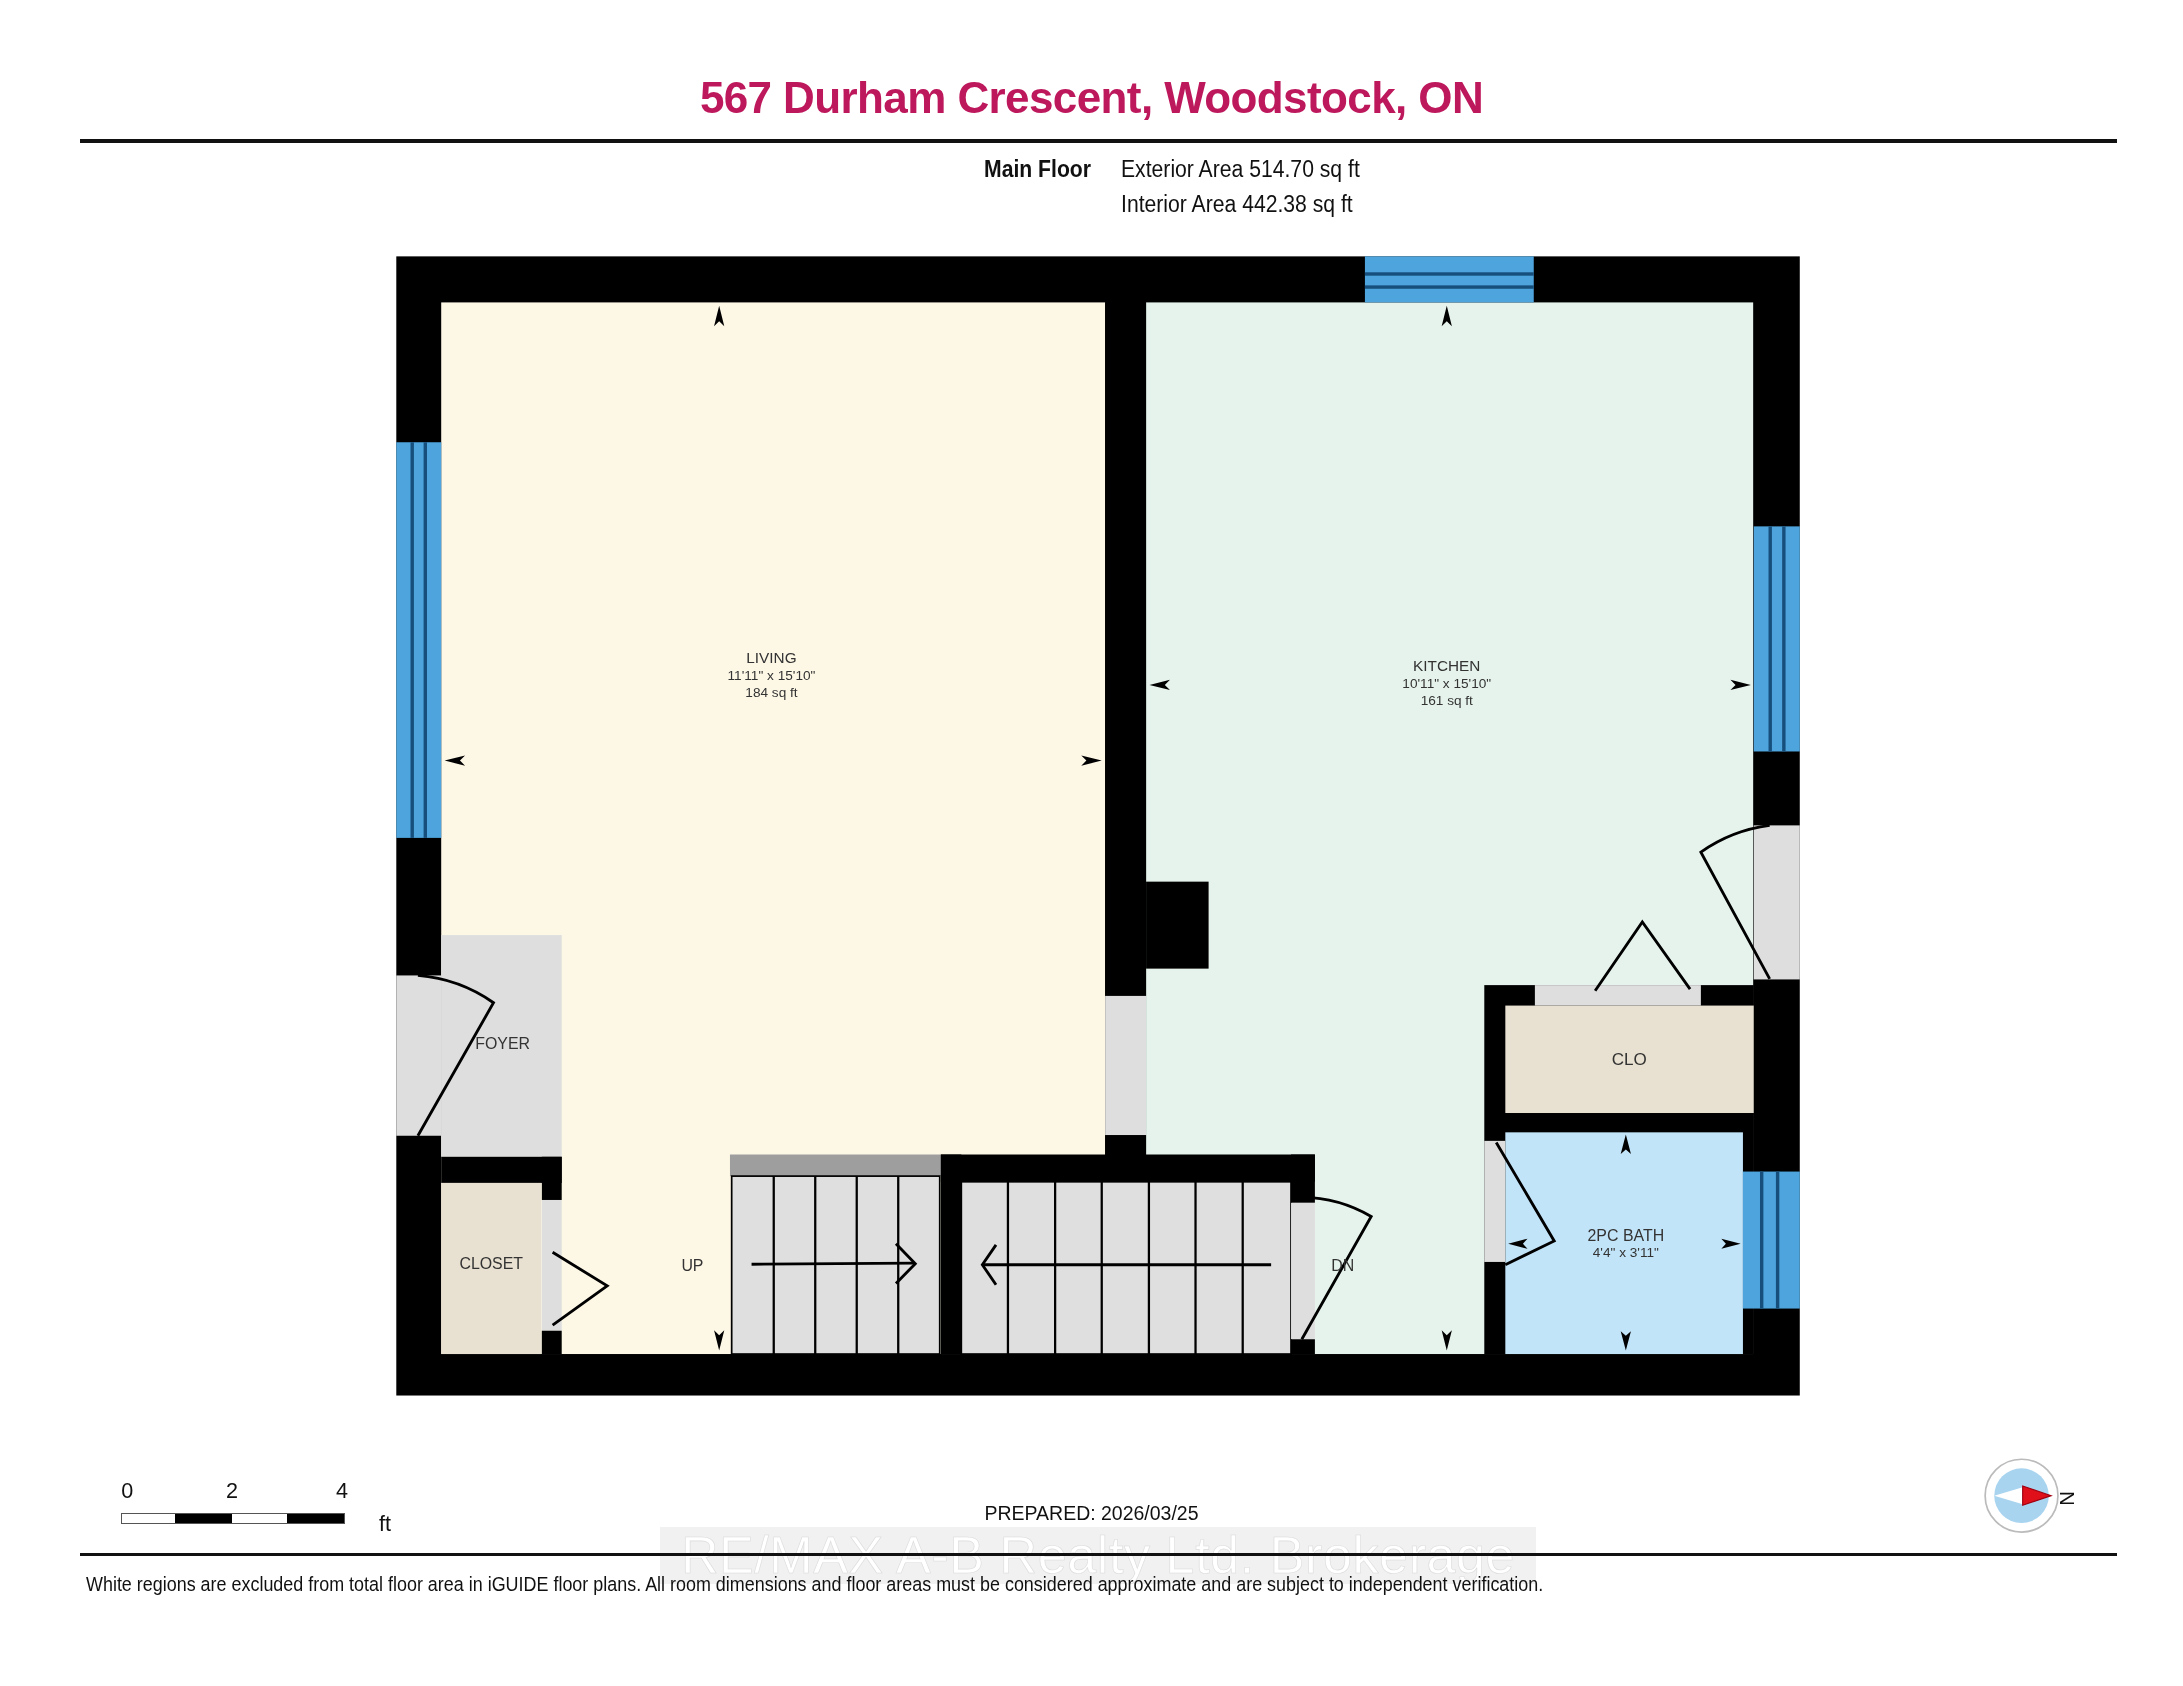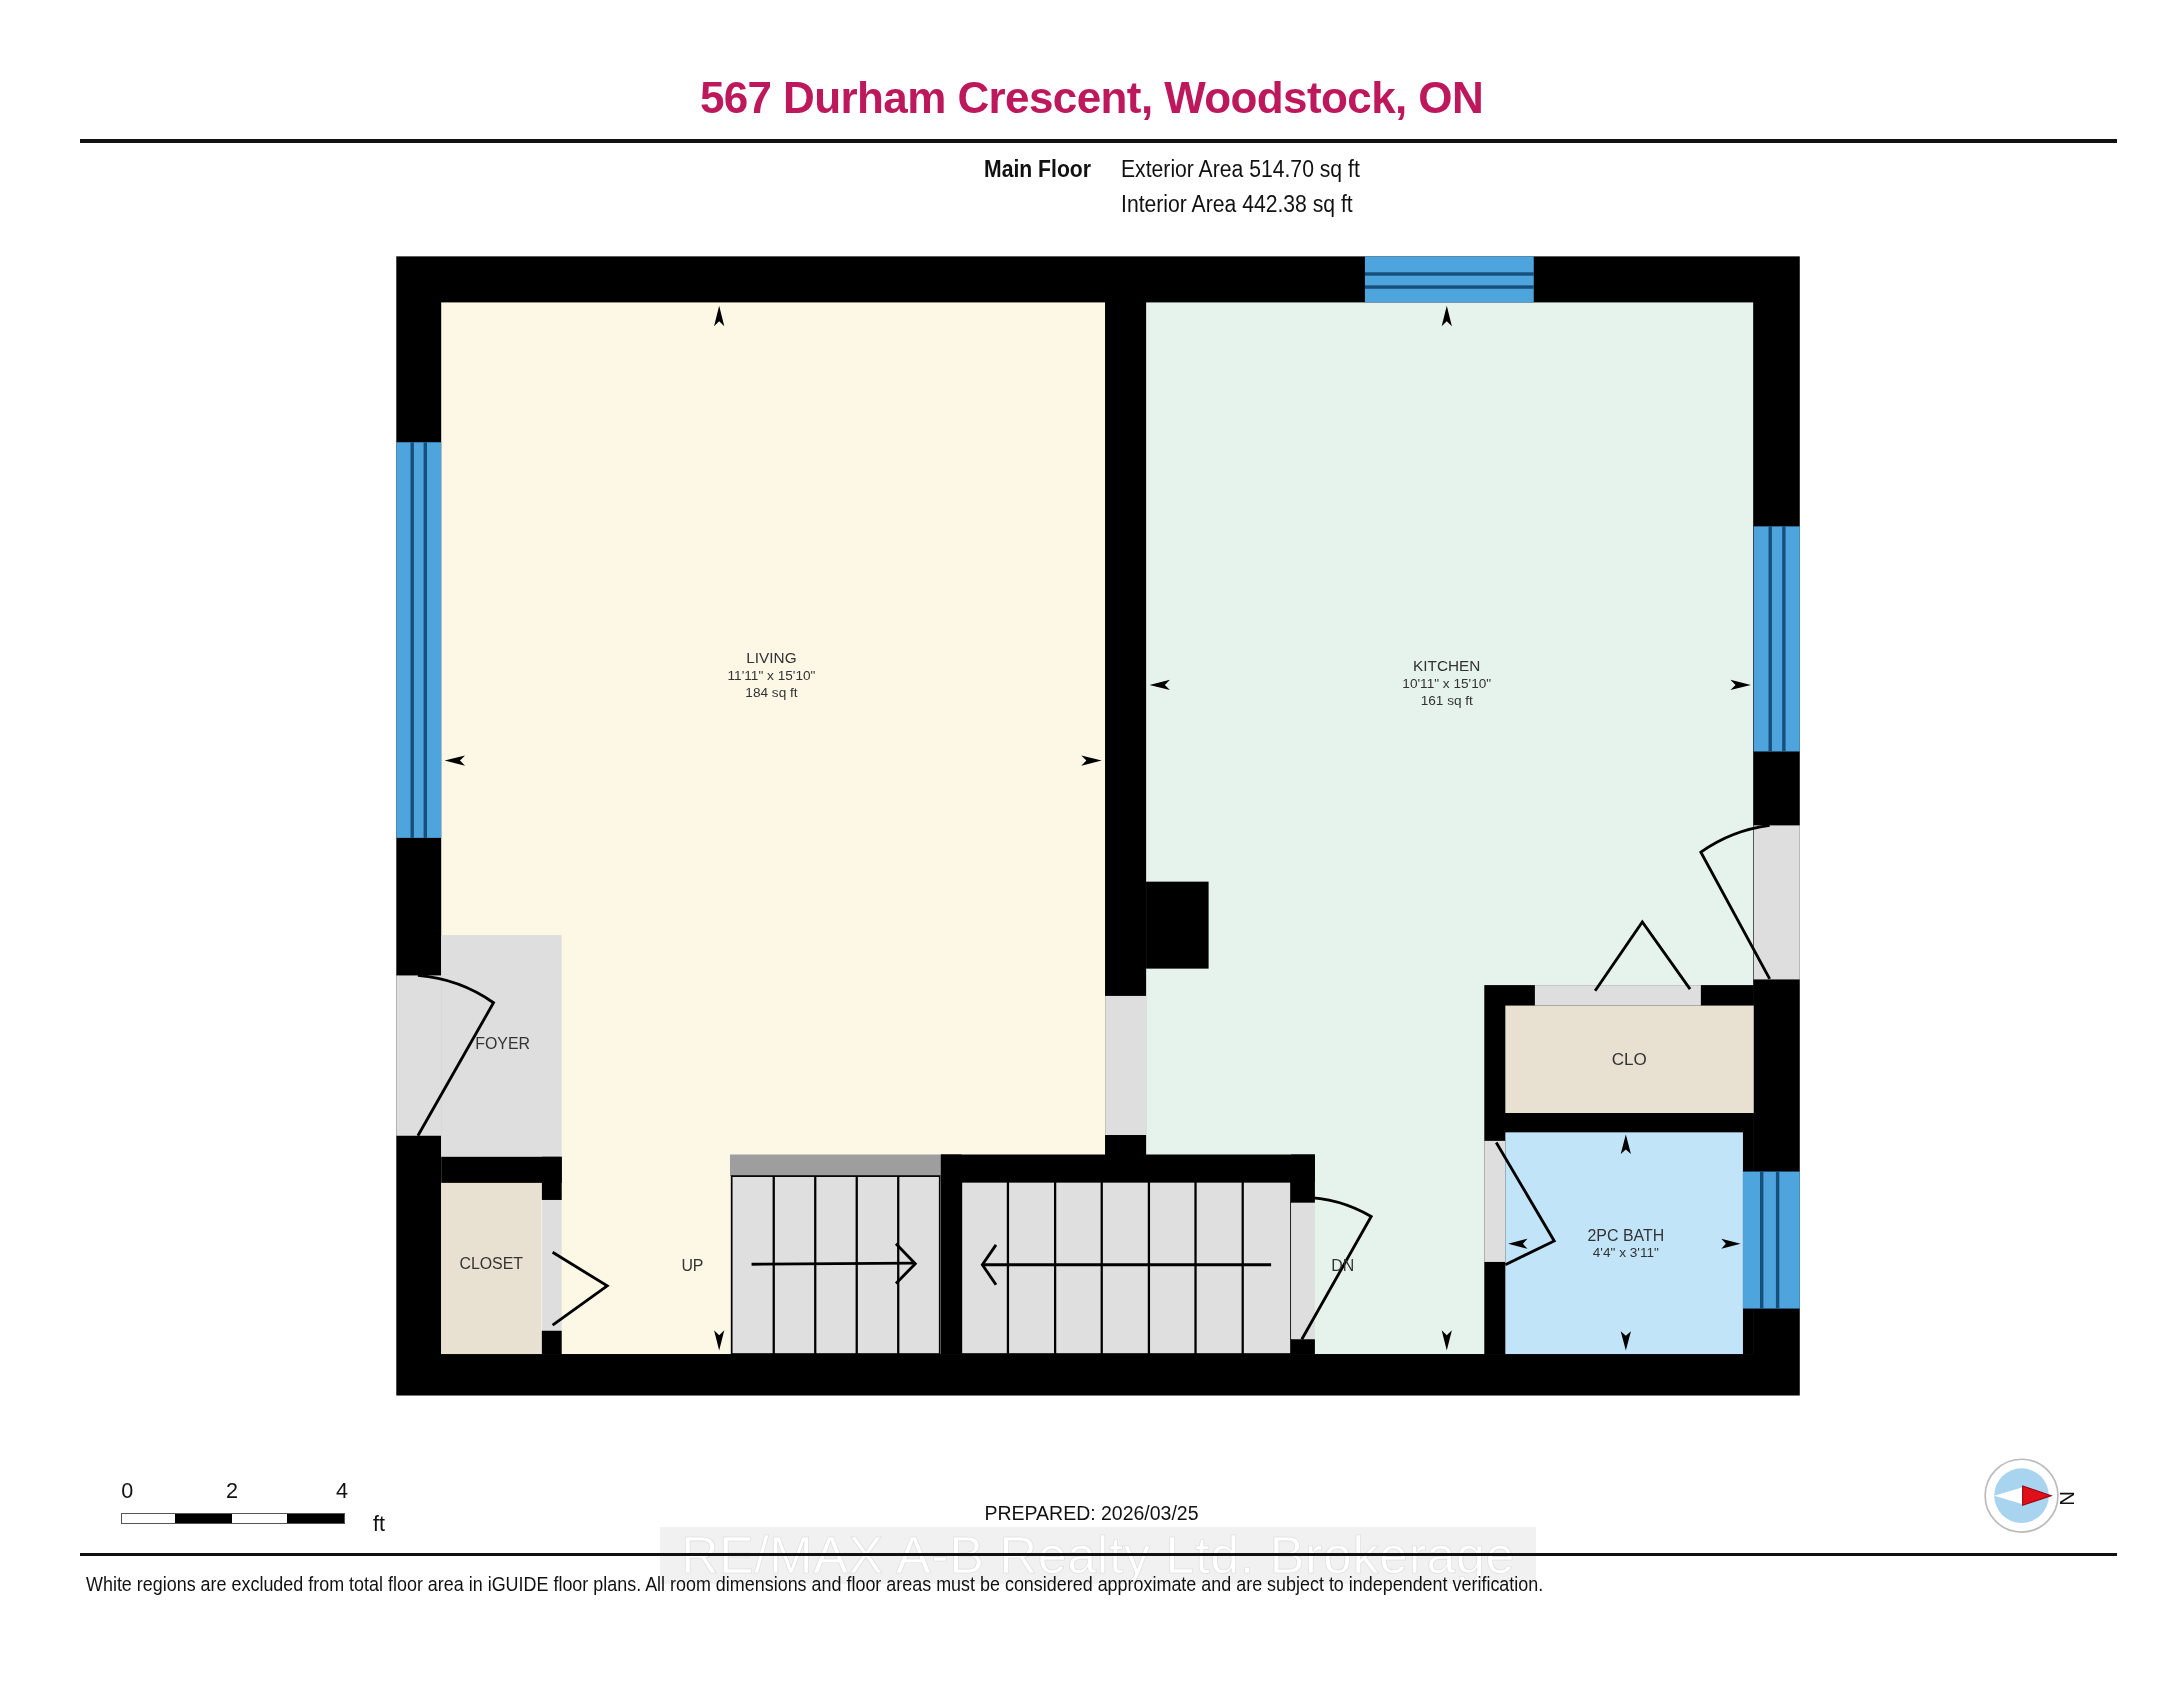--- a/index.html
+++ b/index.html
@@ -156,21 +156,21 @@
 </svg>
 
 <div id="scale-bar" class="abs">
   <span class="scale-num" style="left:2.3px">0</span>
   <span class="scale-num" style="left:107px">2</span>
   <span class="scale-num" style="left:217px">4</span>
   <div style="position:absolute; left:2.3px; top:35px; width:222px; height:9px; border:1.7px solid #555; background:#fff;">
     <div style="position:absolute; left:53px; top:0; width:57px; height:9px; background:#000;"></div>
     <div style="position:absolute; left:165px; top:0; width:57px; height:9px; background:#000;"></div>
   </div>
-  <span class="scale-num" style="left:254px; top:33px">ft</span>
+  <span class="scale-num" style="left:260px; top:33px">ft</span>
 </div>
 
 <div id="prepared" class="abs">PREPARED: 2026/03/25</div>
 <div id="watermark" class="abs">RE/MAX A-B Realty Ltd. Brokerage</div>
 <div id="rule-bottom" class="abs"></div>
 <div id="disclaimer" class="abs">White regions are excluded from total floor area in iGUIDE floor plans. All room dimensions and floor areas must be considered approximate and are subject to independent verification.</div>
 
 <svg id="compass" class="abs" viewBox="0 0 160 160" xmlns="http://www.w3.org/2000/svg">
   <circle cx="66" cy="75" r="64" fill="#fff" stroke="#bbb" stroke-width="3"></circle>
   <circle cx="66" cy="75" r="48" fill="#a9d4f0"></circle>

